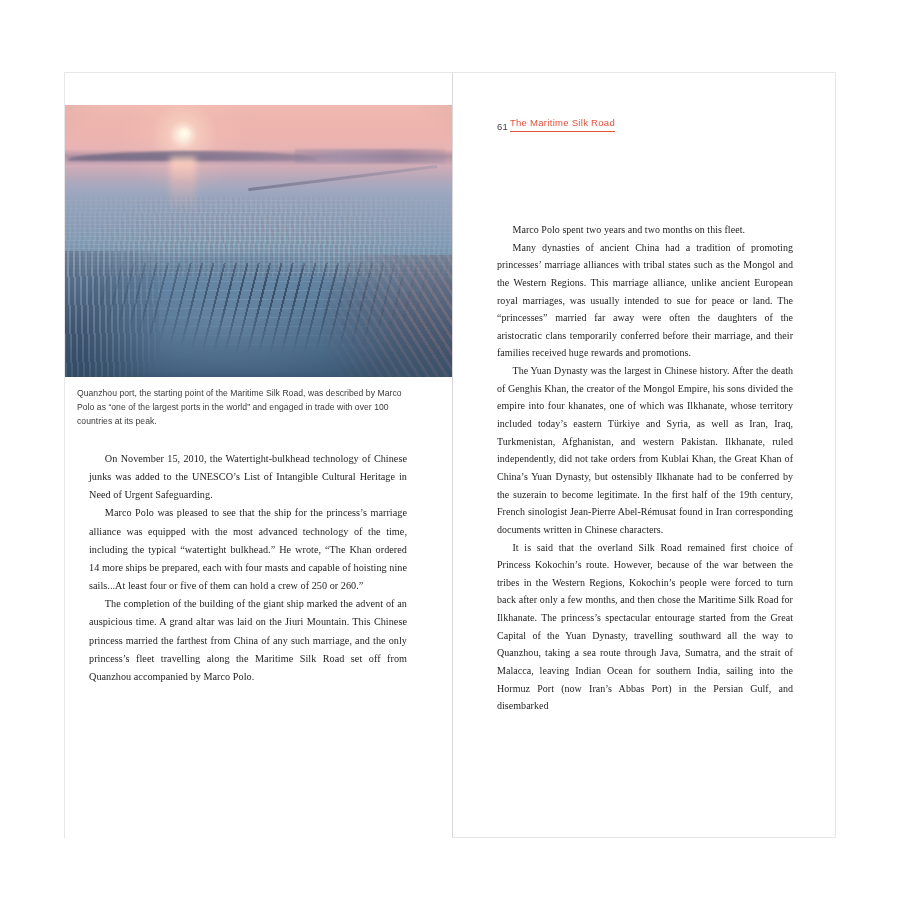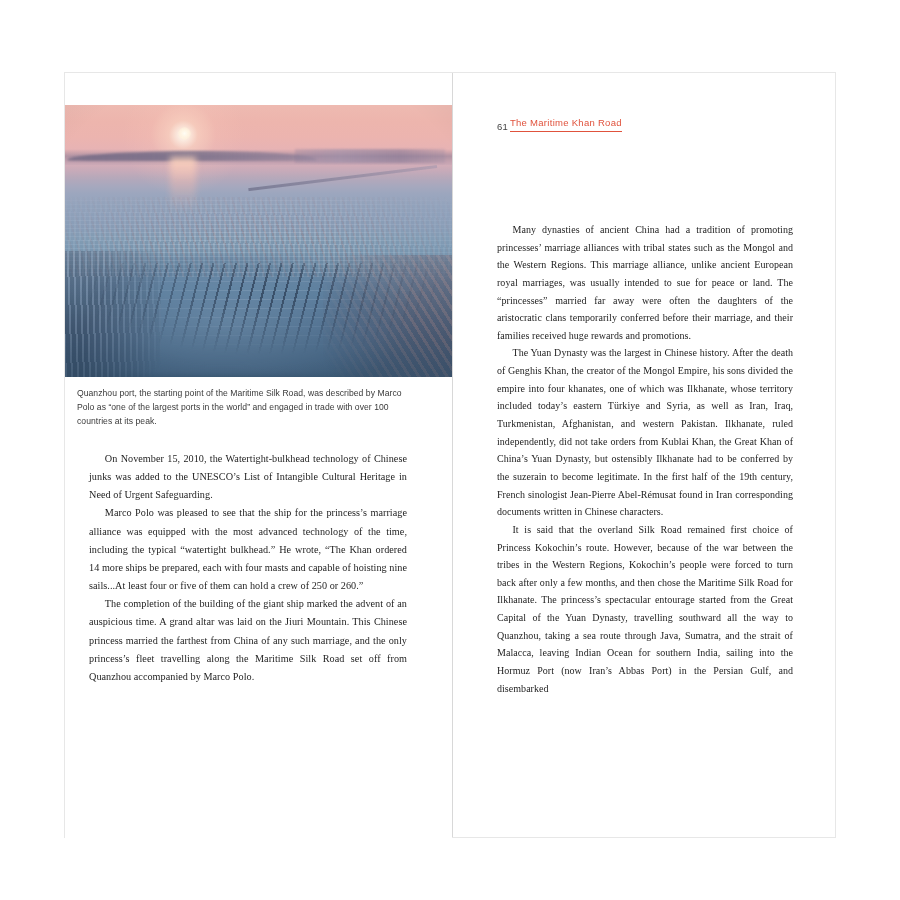--- a/index.html
+++ b/index.html
@@ -327,27 +327,28 @@
       <p class="para">The completion of the building of the giant ship marked the advent of an auspicious time. A grand altar was laid on the Jiuri Mountain. This Chinese princess married the farthest from China of any such marriage, and the only princess’s fleet travelling along the Maritime Silk Road set off from Quanzhou accompanied by Marco Polo.</p>
     </div>
 
   </div>
 
   <div class="page page-right">
 
     <div class="runhead">
       <span class="folio">61</span>
       <span class="runhead-title-wrap">
-        <span class="runhead-title">The Maritime Khan Road</span>
+        <span class="runhead-title">The Maritime Silk Road</span>
         <span class="runhead-rule"></span>
       </span>
     </div>
 
 
     <div class="body-right">
+      <p class="para">Marco Polo spent two years and two months on this fleet.</p>
       <p class="para">Many dynasties of ancient China had a tradition of promoting princesses’ marriage alliances with tribal states such as the Mongol and the Western Regions. This marriage alliance, unlike ancient European royal marriages, was usually intended to sue for peace or land. The “princesses” married far away were often the daughters of the aristocratic clans temporarily conferred before their marriage, and their families received huge rewards and promotions.</p>
       <p class="para">The Yuan Dynasty was the largest in Chinese history. After the death of Genghis Khan, the creator of the Mongol Empire, his sons divided the empire into four khanates, one of which was Ilkhanate, whose territory included today’s eastern Türkiye and Syria, as well as Iran, Iraq, Turkmenistan, Afghanistan, and western Pakistan. Ilkhanate, ruled independently, did not take orders from Kublai Khan, the Great Khan of China’s Yuan Dynasty, but ostensibly Ilkhanate had to be conferred by the suzerain to become legitimate. In the first half of the 19th century, French sinologist Jean-Pierre Abel-Rémusat found in Iran corresponding documents written in Chinese characters.</p>
       <p class="para">It is said that the overland Silk Road remained first choice of Princess Kokochin’s route. However, because of the war between the tribes in the Western Regions, Kokochin’s people were forced to turn back after only a few months, and then chose the Maritime Silk Road for Ilkhanate. The princess’s spectacular entourage started from the Great Capital of the Yuan Dynasty, travelling southward all the way to Quanzhou, taking a sea route through Java, Sumatra, and the strait of Malacca, leaving Indian Ocean for southern India, sailing into the Hormuz Port (now Iran’s Abbas Port) in the Persian Gulf, and disembarked</p>
     </div>
 
   </div>
 
 </div>
 
 </body></html>

